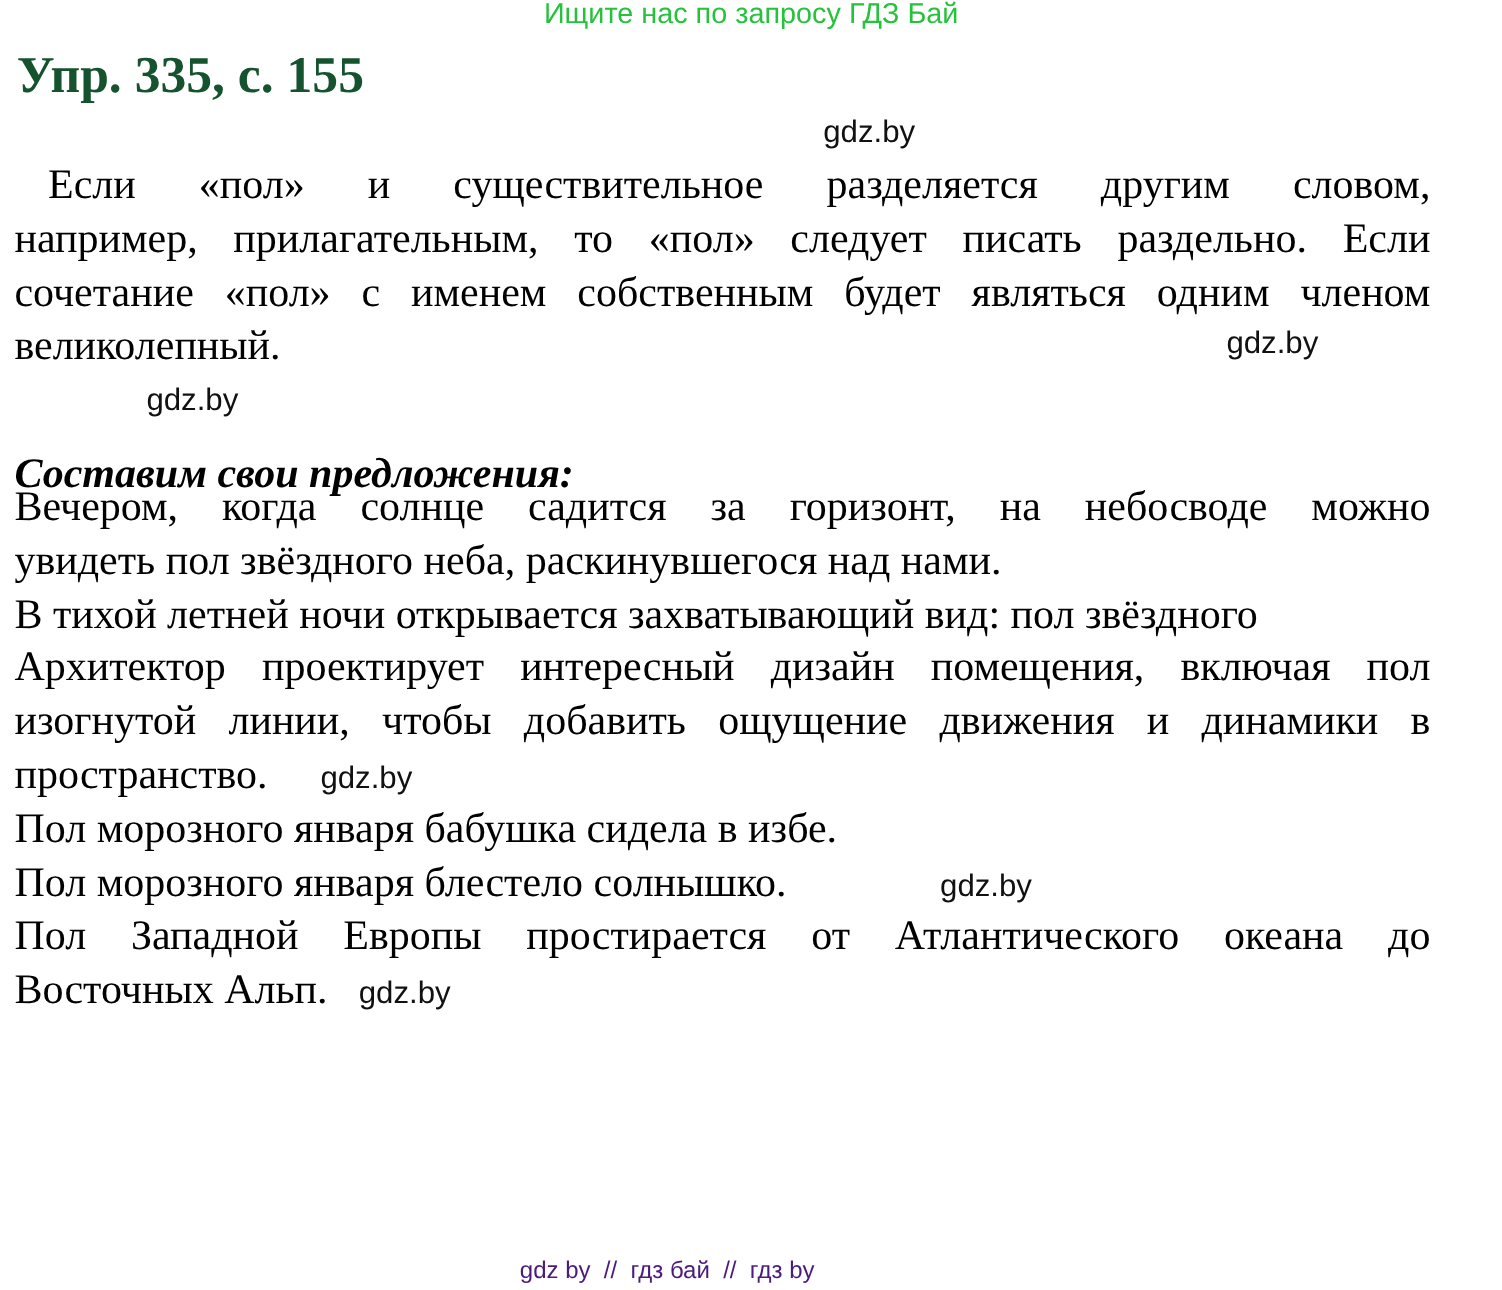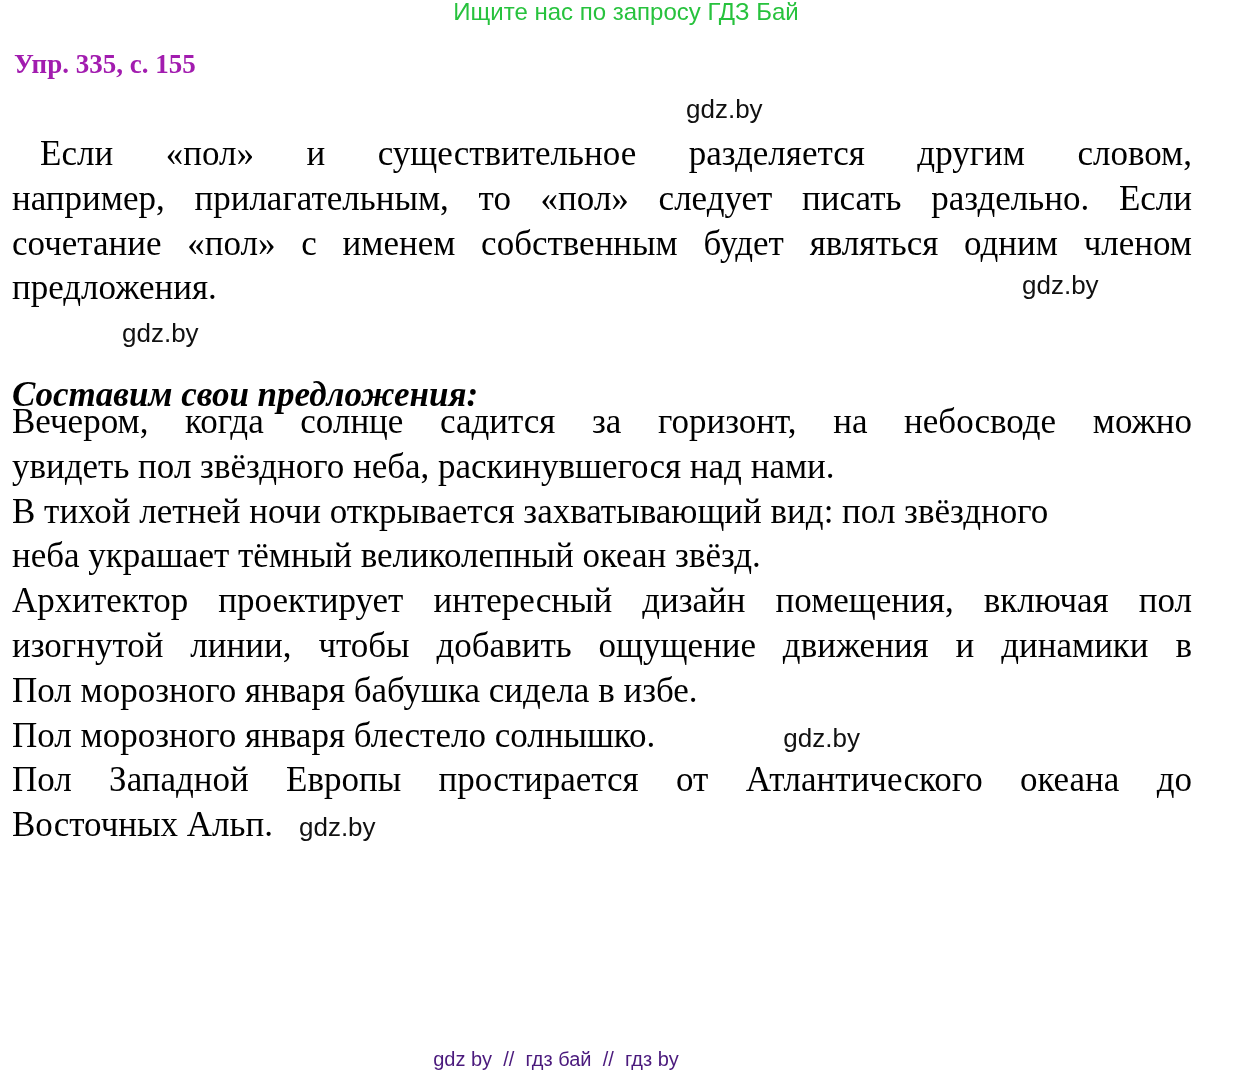--- a/index.html
+++ b/index.html
@@ -4,22 +4,22 @@
 <style>
   html, body { margin: 0; padding: 0; background: #ffffff; }
   body { width: 1252px; height: 1075px; position: relative; overflow: hidden; }
   .banner {
     position: absolute; top: 0; left: 0; width: 1252px; text-align: center;
     font-family: "Liberation Sans", sans-serif; font-size: 24px; line-height: 24px;
     color: #27c23d;
   }
   .title {
     position: absolute; left: 14px; top: 42px;
-    font-family: "Liberation Serif", serif; font-weight: bold; font-size: 27px; line-height: 44px;
-    color: #a21caf;
+    font-family: "Liberation Serif", serif; font-weight: bold; font-size: 43px; line-height: 44px;
+    color: #14532d;
   }
   .wm {
     position: absolute; font-family: "Liberation Sans", sans-serif; font-size: 26px;
     line-height: 30px; color: #111; white-space: nowrap;
   }
   .text {
     position: absolute; left: 12px; width: 1180px;
     font-family: "Liberation Serif", serif; font-size: 35px; line-height: 44.8px;
     color: #000;
   }
@@ -39,36 +39,36 @@
 <div class="banner">Ищите нас по запросу ГДЗ Бай</div>
 
 <div class="title">Упр. 335, с. 155</div>
 
 <div class="wm" style="left:686px; top:94px;">gdz.by</div>
 
 <div class="text" style="top:132px;">
   <span class="line just" style="padding-left:28px; width:1152px;"> Если «пол» и существительное разделяется другим словом,</span>
   <span class="line just">например, прилагательным, то «пол» следует писать раздельно. Если</span>
   <span class="line just">сочетание «пол» с именем собственным будет являться одним членом</span>
-  <span class="line">предложения.</span>
+  <span class="line">великолепный.</span>
 </div>
 
 <div class="wm" style="left:1022px; top:270px;">gdz.by</div>
 <div class="wm" style="left:122px; top:318px;">gdz.by</div>
 
 <div class="text bold" style="top:373px;font-style:italic;">
   <span class="line">Составим свои предложения:</span>
 </div>
 
 <div class="text" style="top:400px;">
   <span class="line just">Вечером, когда солнце садится за горизонт, на небосводе можно</span>
   <span class="line">увидеть пол звёздного неба, раскинувшегося над нами.</span>
   <span class="line">В тихой летней ночи открывается захватывающий вид:  пол звёздного</span>
-  <span class="line">неба украшает тёмный великолепный океан звёзд.</span>
   <span class="line just">Архитектор проектирует интересный дизайн помещения, включая пол</span>
   <span class="line just">изогнутой линии, чтобы добавить ощущение движения и динамики в</span>
+  <span class="line"><span>пространство.</span><span class="inline-wm" style="margin-left:44px;">gdz.by</span></span>
   <span class="line">Пол морозного января бабушка сидела в избе.</span>
   <span class="line"><span>Пол морозного января блестело солнышко.</span><span class="inline-wm" style="margin-left:128px;">gdz.by</span></span>
   <span class="line just">Пол Западной Европы простирается от Атлантического океана до</span>
   <span class="line"><span>Восточных Альп.</span><span class="inline-wm" style="margin-left:26px;">gdz.by</span></span>
 </div>
 
 <div class="footer">gdz by  //  гдз бай  //  гдз by</div>
 
 </body></html>

